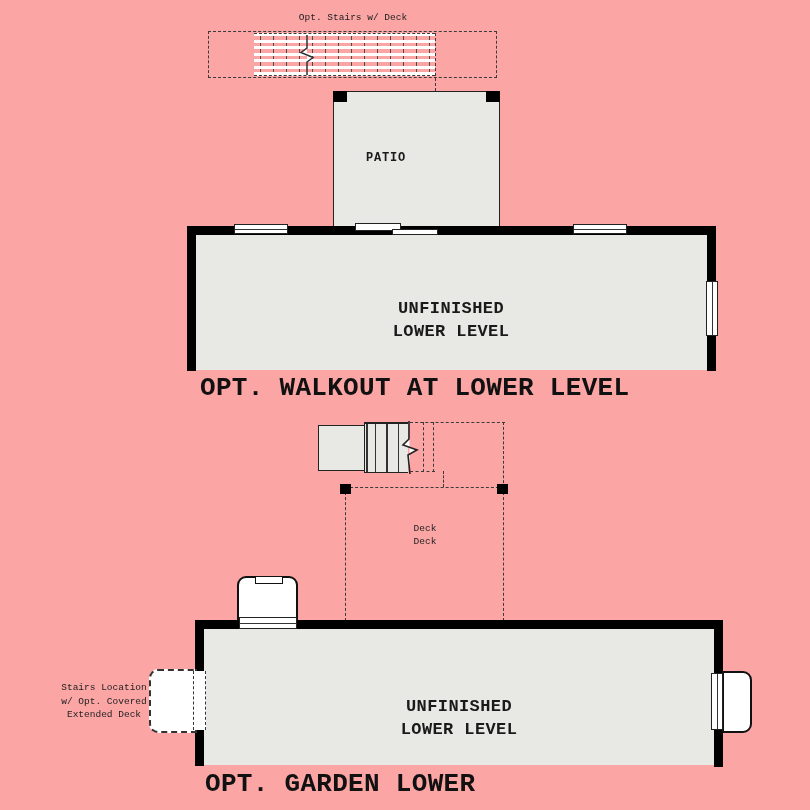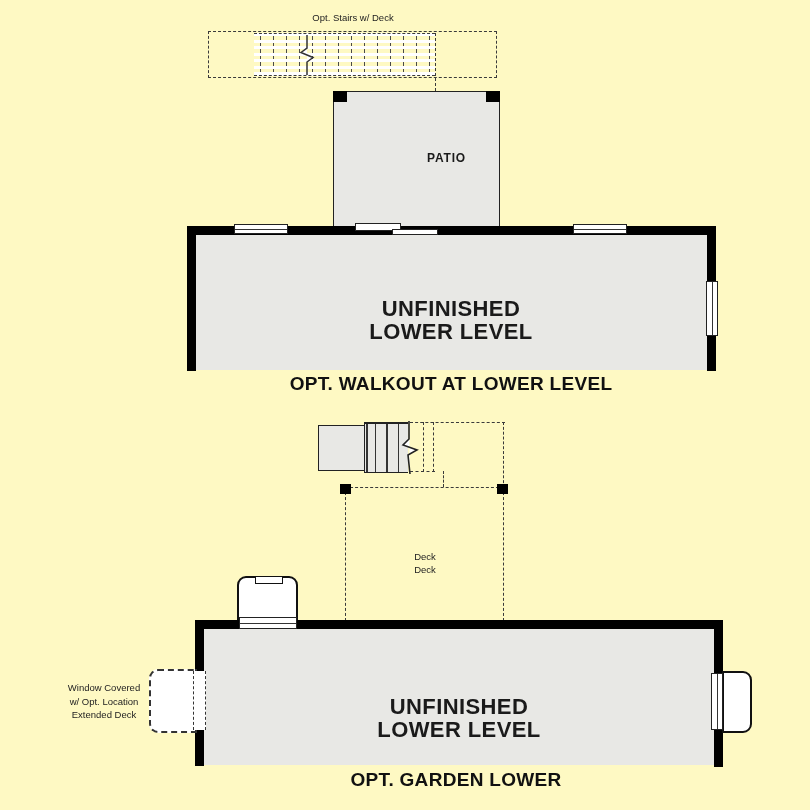--- a/index.html
+++ b/index.html
@@ -1,18 +1,18 @@
 <!DOCTYPE html>
 <html style="--wall: #000000; --floor: #e8e8e5; --dash: #3a3a3a;"><head>
 <meta charset="utf-8">
 <style>
   html,body{margin:0;padding:0;background:#fff;}
   #canvas{
-    position:relative;width:810px;height:810px;background:#fef9c3;
-    font-family:Liberation Sans, sans-serif;color:#1c1c1c;overflow:hidden;
+    position:relative;width:810px;height:810px;background:#fca5a5;
+    font-family:Liberation Mono, monospace;color:#1c1c1c;overflow:hidden;
   }
   .abs{position:absolute;box-sizing:border-box;}
   .wall{background:var(--wall,#000);}
   .floor{background:var(--floor,#e8e8e5);}
   .dashed{border:1.5px dashed var(--dash,#3a3a3a);}
   .dash-v{border-left:1.5px dashed var(--dash,#3a3a3a);width:0;}
   .dash-h{border-top:1.5px dashed var(--dash,#3a3a3a);height:0;}
   .post{background:var(--wall,#000);}
   
   .treads-dashed{
@@ -29,23 +29,23 @@
     background-image:repeating-linear-gradient(90deg,#333 0 1.4px,rgba(0,0,0,0) 1.4px 11.5px);
     background-position:10px 0;
     border:1px solid #222;border-right:none;border-top:2px solid #222;
   }
   .box{background:#fff;border:1px solid #222;}
   .win-h::before{content:"";position:absolute;left:0;right:0;top:50%;height:1px;background:#333;}
   .win-v::before{content:"";position:absolute;top:0;bottom:0;left:50%;width:1px;background:#333;}
   .well{background:#fff;border:2px solid #111;}
   .well-dashed{background:#fff;border:2px dashed #333;}
   .small-label{font-size:9.5px;line-height:13px;color:#222;text-align:center;}
-  .room-label{font-size:22px;font-weight:bold;line-height:23px;letter-spacing:.4px;text-align:center;color:#1a1a1a;}
-  .plan-title{font-size:19px;font-weight:bold;letter-spacing:.3px;text-align:center;color:#111;}
-  .patio-label{font-size:12px;font-weight:bold;letter-spacing:.8px;text-align:right;color:#1a1a1a;}
+  .room-label{font-size:17px;font-weight:bold;line-height:23px;letter-spacing:.4px;text-align:center;color:#1a1a1a;}
+  .plan-title{font-size:26px;font-weight:bold;letter-spacing:.3px;color:#111;}
+  .patio-label{font-size:12px;font-weight:bold;letter-spacing:.8px;text-align:left;color:#1a1a1a;}
 </style>
 </head>
 <body>
 
 <div id="canvas">
 
   <div>
 
     <div class="abs small-label" style="left:253px;top:11px;width:200px;">Opt. Stairs w/ Deck</div>
 
@@ -92,21 +92,21 @@
     <div class="abs dash-v" style="left:503px;top:422px;height:66px;"></div>
     <div class="abs dash-v" style="left:423px;top:422px;height:50px;"></div>
     <div class="abs dash-v" style="left:433px;top:422px;height:50px;"></div>
     <div class="abs dash-h" style="left:410px;top:471px;width:25px;"></div>
     <div class="abs dash-v" style="left:443px;top:471px;height:16px;"></div>
 
     <div class="abs" style="left:345px;top:487px;width:159px;height:134px;
          border:1.5px dashed var(--dash,#3a3a3a);border-bottom:none;"></div>
     <div class="abs post" style="left:340px;top:484px;width:11px;height:10px;"></div>
     <div class="abs post" style="left:497px;top:484px;width:11px;height:10px;"></div>
-    <div class="abs small-label" style="left:370px;top:550px;width:110px;">
+    <div class="abs small-label" style="left:370px;top:522px;width:110px;">
       <span>Deck</span><br>
       <span>Deck</span>
     </div>
 
     <div class="abs well" style="left:237px;top:576px;width:61px;height:45px;border-radius:9px 9px 0 0;"></div>
     <div class="abs" style="left:255px;top:576px;width:28px;height:8px;background:#fff;border:1.5px solid #111;"></div>
 
     <div class="abs floor" style="left:204px;top:629px;width:510px;height:136px;"></div>
     <div class="abs wall" style="left:195px;top:620px;width:528px;height:9px;"></div>
     <div class="abs wall" style="left:195px;top:620px;width:9px;height:146px;"></div>
@@ -115,22 +115,22 @@
     <div class="abs box win-h" style="left:239px;top:617px;width:58px;height:12px;"></div>
 
     <div class="abs well-dashed" style="left:149px;top:669px;width:48px;height:64px;border-radius:9px 0 0 9px;"></div>
     <div class="abs" style="left:193px;top:671px;width:13px;height:59px;background:#fff;
          border-left:1.5px dashed #333;border-right:1.5px dashed #333;box-sizing:border-box;"></div>
 
     <div class="abs well" style="left:722px;top:671px;width:30px;height:62px;border-radius:0 9px 9px 0;"></div>
     <div class="abs box win-v" style="left:711px;top:673px;width:12px;height:57px;"></div>
 
     <div class="abs small-label" style="left:44px;top:681px;width:120px;line-height:13.5px;">
-      <span>Window Covered</span><br>
-      <span>w/ Opt. Location</span><br>
+      <span>Stairs Location</span><br>
+      <span>w/ Opt. Covered</span><br>
       <span>Extended Deck</span>
     </div>
 
     <div class="abs room-label" style="left:309px;top:695px;width:300px;">
       <span>UNFINISHED</span><br>
       <span>LOWER LEVEL</span>
     </div>
 
     <div class="abs plan-title" style="left:205px;top:769px;width:502px;">OPT. GARDEN LOWER</div>
   </div>

